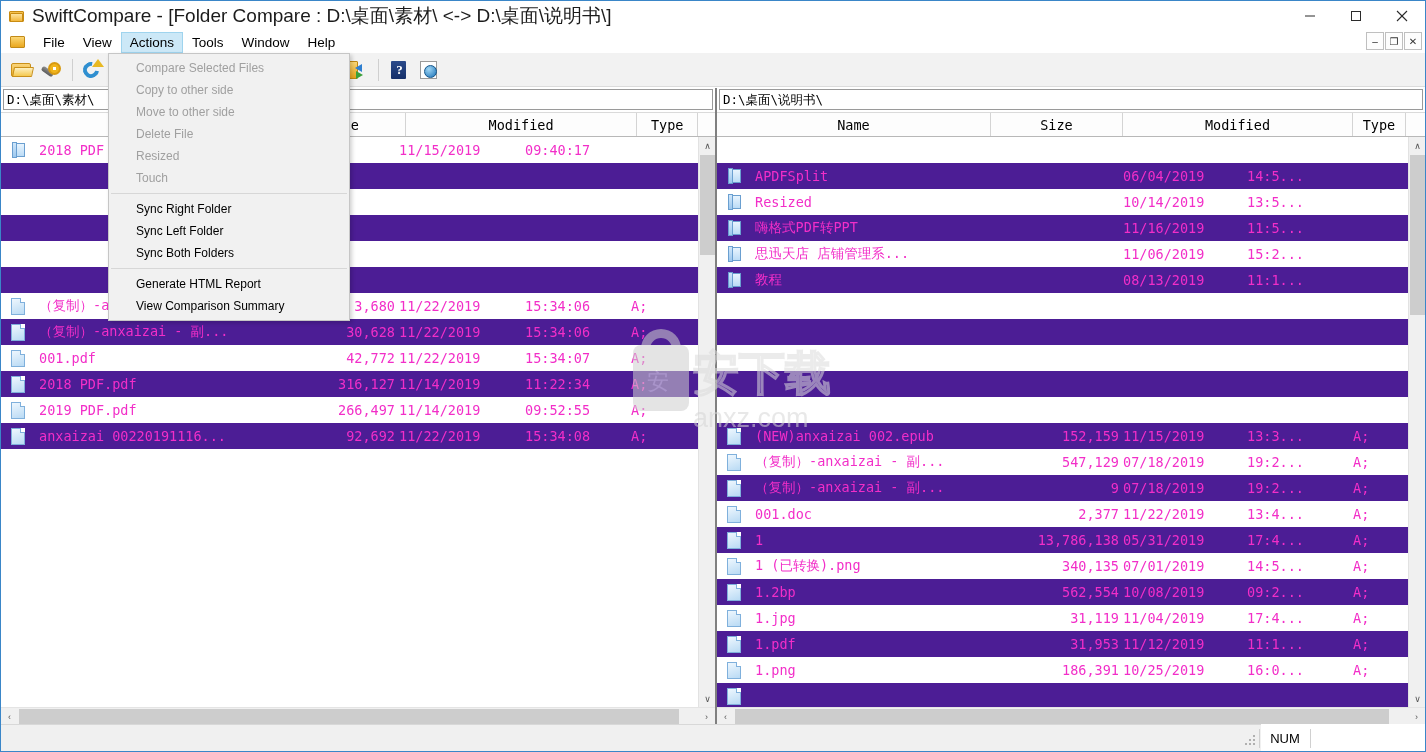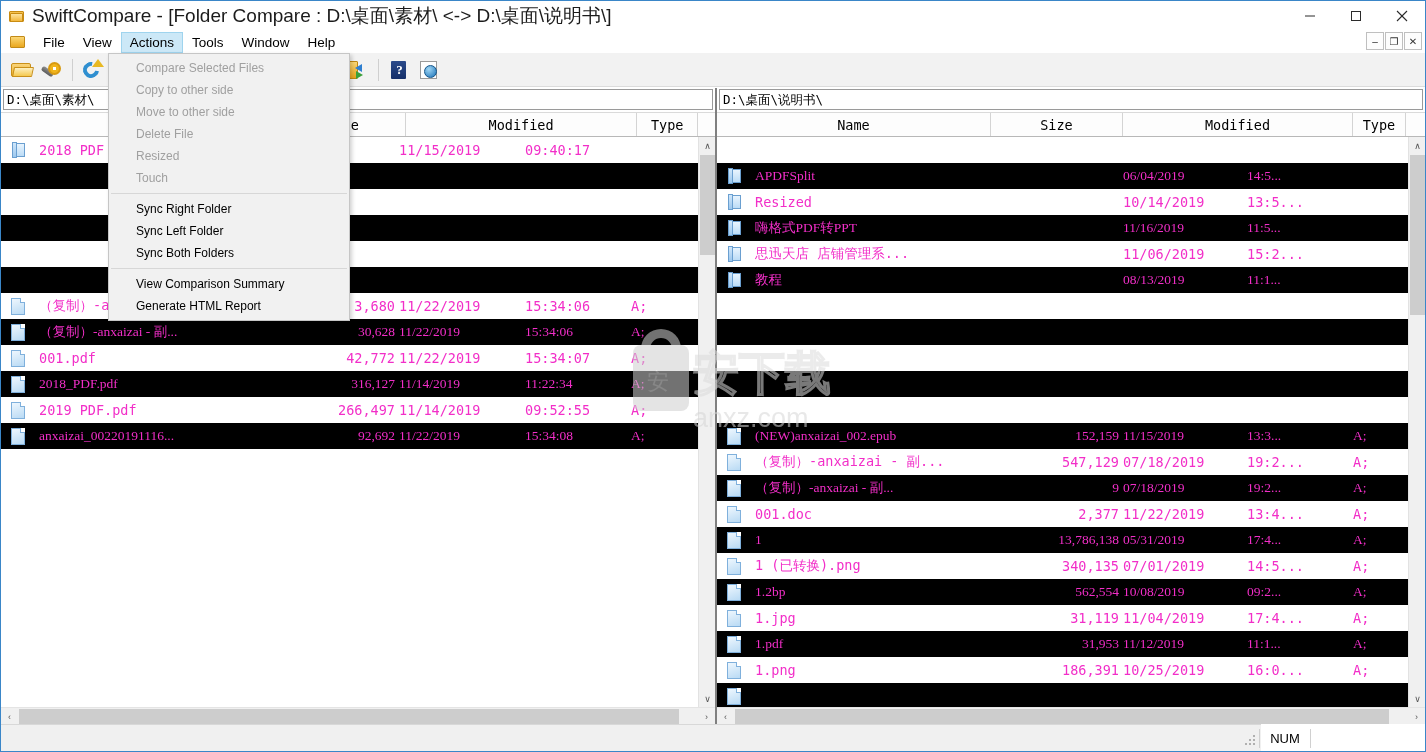--- a/index.html
+++ b/index.html
@@ -172,21 +172,21 @@
 
   .rows {
     flex: 1; position: relative; overflow: hidden; background: #ffffff;
   }
   .row {
     height: 26px; display: flex; align-items: center; position: relative;
     font-family: "DejaVu Sans Mono", "Liberation Mono", monospace;
     font-size: 13.5px; color: #f22ec8;
     white-space: nowrap;
   }
-  .row.alt { background: #000000; font-family: Liberation Serif, serif; }
+  .row.alt { background: #4c1d95; }
 
   .ricon { width: 22px; flex: none; display: flex; align-items: center;
            justify-content: center; margin-left: 6px; }
   .folder-ic { width: 13px; height: 16px; position: relative; }
   .folder-ic .tab { position:absolute; left:0; top:0; width:5px; height:16px;
      background: linear-gradient(#cfe6fa,#9dc8ee); border:1px solid #6a9fd0; }
   .folder-ic .bd  { position:absolute; left:4px; top:1px; width:9px; height:14px;
      background: linear-gradient(#e8f4fe,#bcdcf6); border:1px solid #6a9fd0; }
   .file-ic { width: 14px; height: 17px; position: relative; }
   .file-ic .pg { position:absolute; left:0; top:0; width:14px; height:17px;
@@ -832,22 +832,22 @@
       <div class="dd-item disabled">Copy to other side</div>
       <div class="dd-item disabled">Move to other side</div>
       <div class="dd-item disabled">Delete File</div>
       <div class="dd-item disabled">Resized</div>
       <div class="dd-item disabled">Touch</div>
       <div class="dd-sep"></div>
       <div class="dd-item">Sync Right Folder</div>
       <div class="dd-item">Sync Left Folder</div>
       <div class="dd-item">Sync Both Folders</div>
       <div class="dd-sep"></div>
+      <div class="dd-item">Generate HTML Report</div>
       <div class="dd-item">View Comparison Summary</div>
-      <div class="dd-item">Generate HTML Report</div>
     </div>
 
   <div id="statusbar">
     <div id="status-num">NUM</div>
     <div id="status-grip">
       <i style="left:9px;top:0"></i>
         <i style="left:5px;top:4px"></i>
         <i style="left:9px;top:4px"></i>
       <i style="left:1px;top:8px"></i>
         <i style="left:5px;top:8px"></i>

